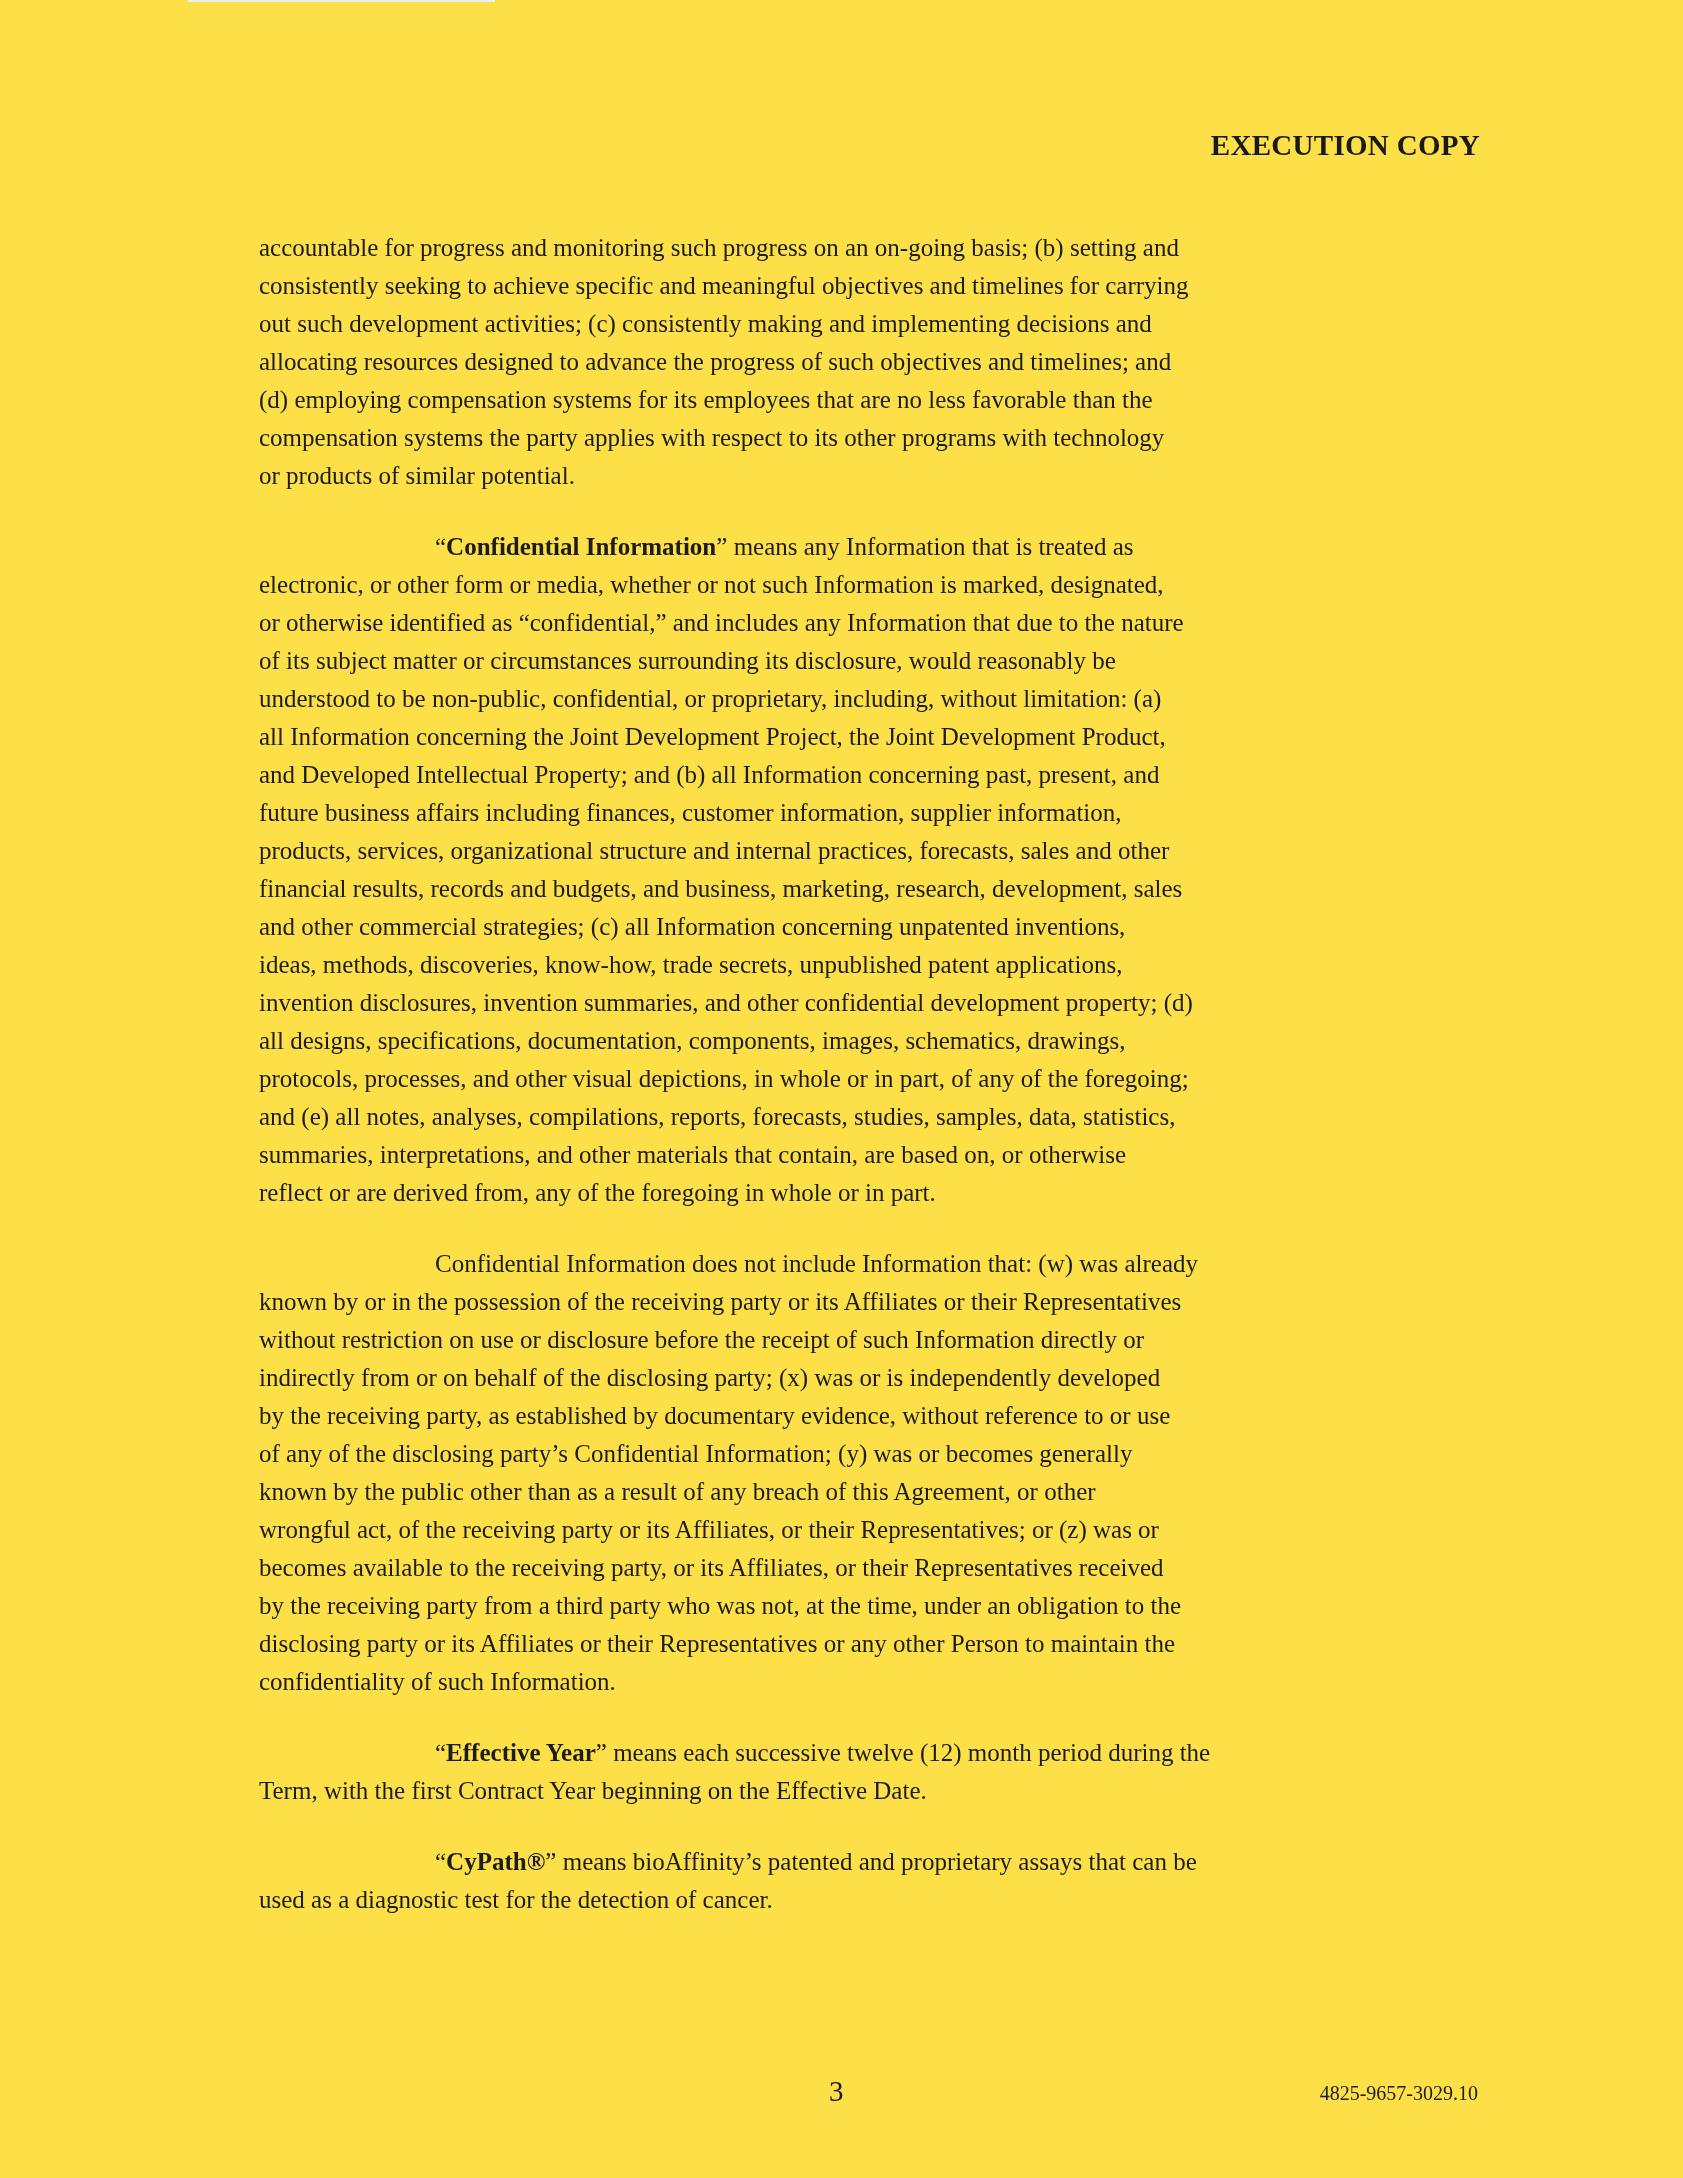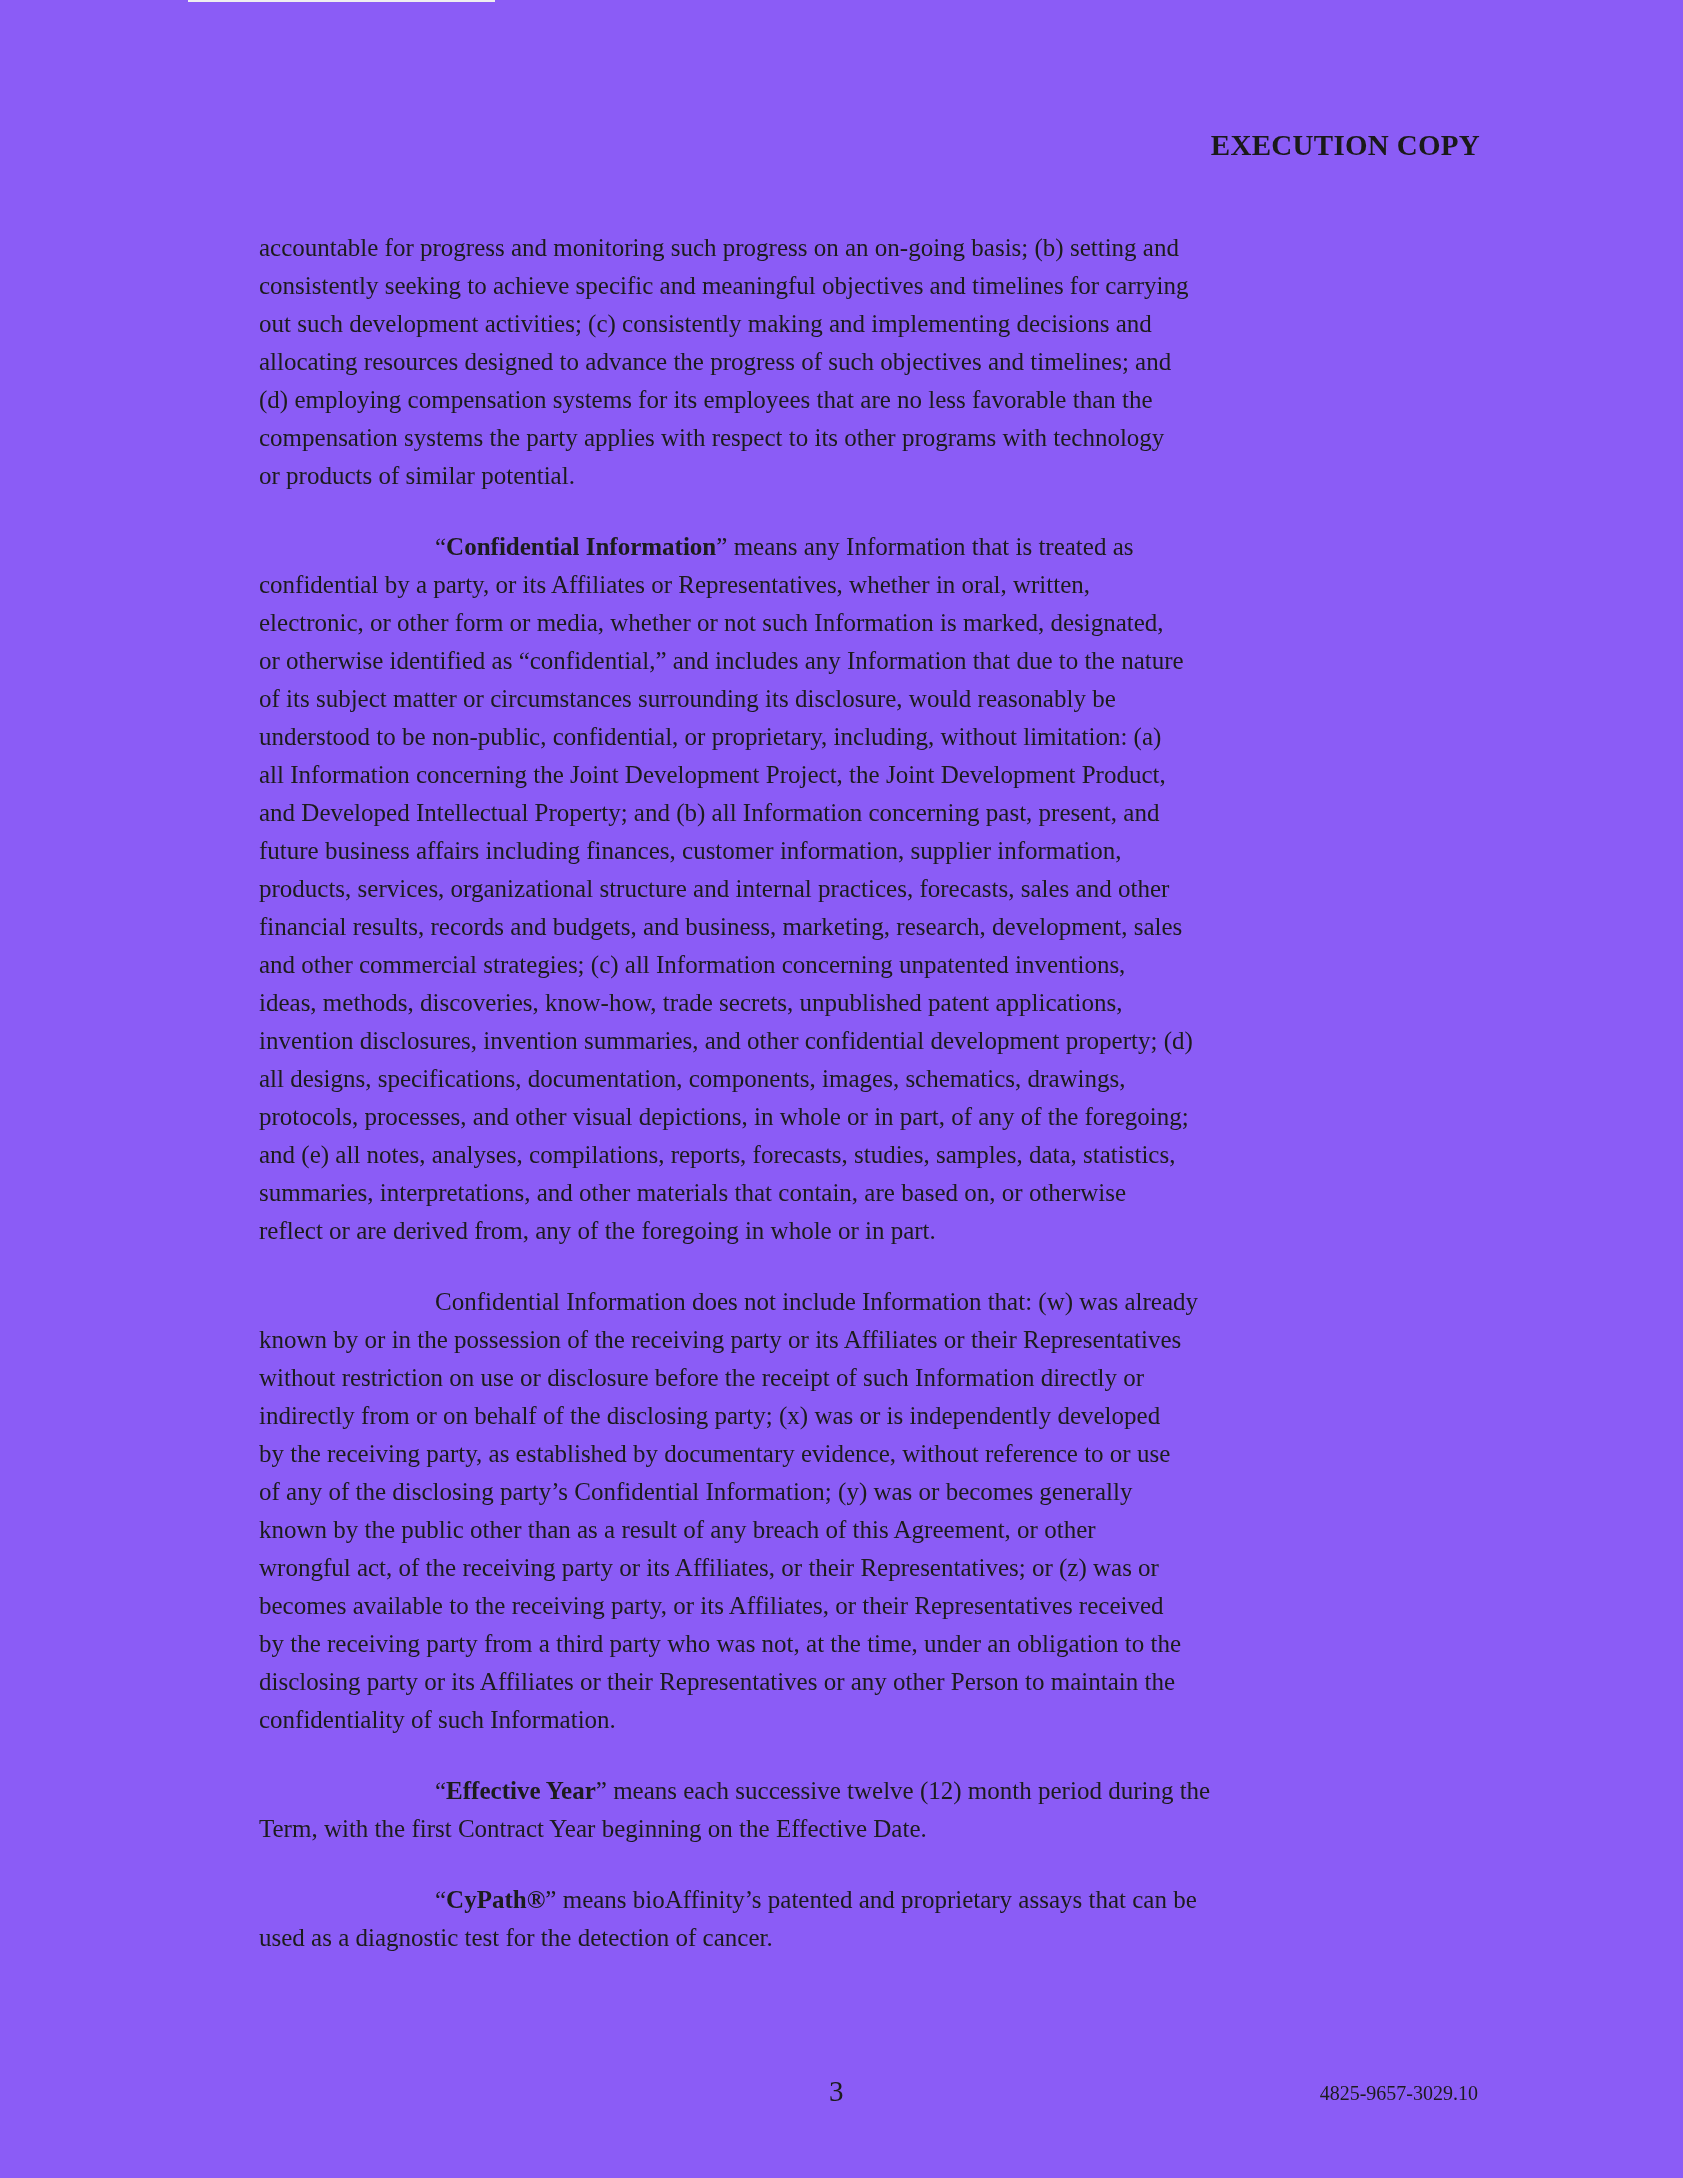--- a/index.html
+++ b/index.html
@@ -13,21 +13,21 @@
       position: relative;
       overflow: hidden;
       font-family: "Liberation Serif", "DejaVu Serif", serif;
       color: #1c1c1c;
     }
     .page {
       position: absolute;
       left: 0; top: 0;
       width: 1683px;
       height: 2178px;
-      background: #8b5cf6;
+      background: #fde047;
     }
     .scan-edge-top {
       position: absolute;
       left: 188px; top: 0;
       width: 307px; height: 2px;
       background: #efefef;
     }
     .header-label {
       position: absolute;
       top: 129px;
@@ -88,21 +88,20 @@
       <span class="line">consistently seeking to achieve specific and meaningful objectives and timelines for carrying</span>
       <span class="line">out such development activities; (c) consistently making and implementing decisions and</span>
       <span class="line">allocating resources designed to advance the progress of such objectives and timelines; and</span>
       <span class="line">(d) employing compensation systems for its employees that are no less favorable than the</span>
       <span class="line">compensation systems the party applies with respect to its other programs with technology</span>
       <span class="line">or products of similar potential.</span>
     </div>
 
     <div class="para">
       <span class="line"><span class="indent"></span><span>“</span><span class="term">Confidential Information</span><span>”</span><span> means any Information that is treated as</span></span>
-      <span class="line">confidential by a party, or its Affiliates or Representatives, whether in oral, written,</span>
       <span class="line">electronic, or other form or media, whether or not such Information is marked, designated,</span>
       <span class="line">or otherwise identified as “confidential,” and includes any Information that due to the nature</span>
       <span class="line">of its subject matter or circumstances surrounding its disclosure, would reasonably be</span>
       <span class="line">understood to be non-public, confidential, or proprietary, including, without limitation: (a)</span>
       <span class="line">all Information concerning the Joint Development Project, the Joint Development Product,</span>
       <span class="line">and Developed Intellectual Property; and (b) all Information concerning past, present, and</span>
       <span class="line">future business affairs including finances, customer information, supplier information,</span>
       <span class="line">products, services, organizational structure and internal practices, forecasts, sales and other</span>
       <span class="line">financial results, records and budgets, and business, marketing, research, development, sales</span>
       <span class="line">and other commercial strategies; (c) all Information concerning unpatented inventions,</span>

